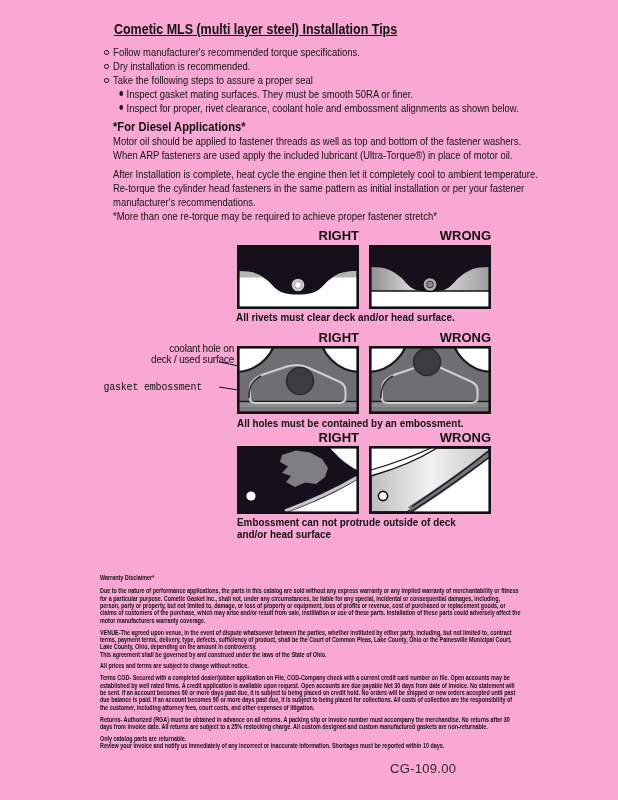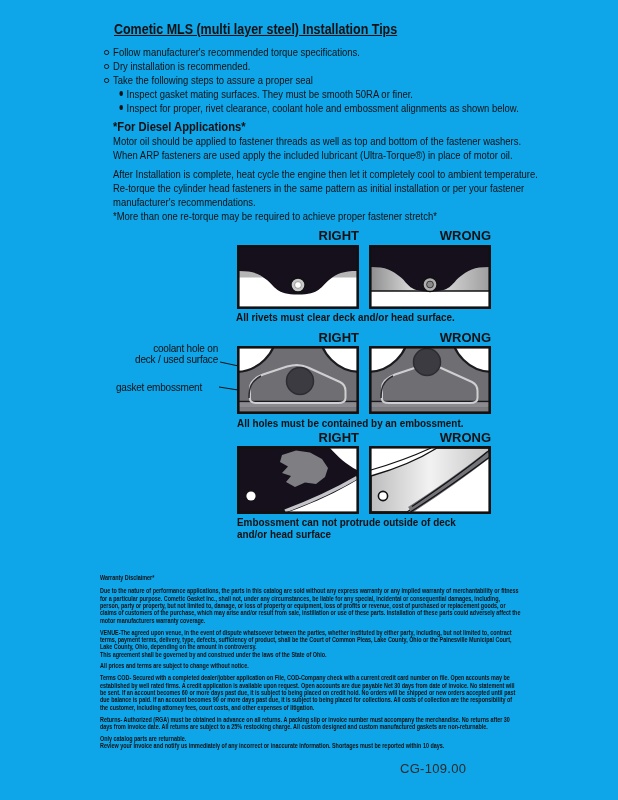--- a/index.html
+++ b/index.html
@@ -1,16 +1,16 @@
 <!DOCTYPE html>
 <html><head>
 <meta charset="utf-8">
 <style>
   html,body{margin:0;padding:0;background:#fff;}
-  .page{position:relative;width:618px;height:800px;background:#0ea5e9;overflow:hidden;
+  .page{position:relative;width:618px;height:800px;background:#f9a8d4;overflow:hidden;
         font-family:"Liberation Sans","DejaVu Sans",sans-serif;color:#111;}
   .abs{position:absolute;}
   .cond{transform:scaleX(0.86);transform-origin:0 0;}
   .title{font-size:14.5px;font-weight:bold;text-decoration:underline;white-space:nowrap;}
   .bullets{font-size:11px;line-height:14px;width:520px;}
   .brow{display:flex;}
   .b1{flex:0 0 auto;width:3.6px;height:3.6px;border:0.9px solid #111;border-radius:50%;margin:4.6px 5px 0 0;}
   .b2{flex:0 0 auto;width:4.2px;height:4.2px;background:#111;border-radius:50%;margin:4.4px 4px 0 0;}
   .sub{margin-left:18px;}
   .h2{font-size:13px;font-weight:bold;white-space:nowrap;}
@@ -90,25 +90,25 @@
       <circle cx="61" cy="39.5" r="7" fill="#b0b0b0" stroke="#111" stroke-width="1.3"></circle>
       <circle cx="61" cy="39.5" r="3.4" fill="#8a8a8a" stroke="#222" stroke-width="0.8"></circle>
       <rect x="1.3" y="1.3" width="119.4" height="61.4" fill="none" stroke="#111" stroke-width="2.6"></rect>
     </svg>
   </div>
   <div class="abs cap cond" style="left:236px;top:311px;">All rivets must clear deck and/or head surface.</div>
 
   <div class="abs dlabel" style="left:237px;top:330px;">RIGHT</div>
   <div class="abs dlabel" style="left:369px;top:330px;">WRONG</div>
 
-  <div class="abs sidelab" style="left:100px;top:343px;">
+  <div class="abs sidelab" style="left:116px;top:343px;">
     <div>coolant hole on</div>
     <div>deck / used surface</div>
   </div>
-  <div class="abs sidelab" style="left:84px;top:382px;">gasket embossment</div>
+  <div class="abs sidelab" style="left:84px;top:382px;font-family:Liberation Mono, monospace;">gasket embossment</div>
 
   <div class="abs" style="left:205px;top:352px;">
     <svg width="100" height="45" viewBox="0 0 100 45">
       <line x1="15" y1="10" x2="89" y2="26" stroke="#111" stroke-width="1"></line>
       <line x1="14" y1="35" x2="52" y2="41" stroke="#111" stroke-width="1"></line>
     </svg>
   </div>
 
   <div class="abs" style="left:237px;top:346px;">
     <svg width="122" height="68" viewBox="0 0 122 68">
@@ -184,15 +184,15 @@
     <p>Due to the nature of performance applications, the parts in this catalog are sold without any express warranty or any implied warranty of merchantability or fitness for a particular purpose. Cometic Gasket Inc., shall not, under any circumstances, be liable for any special, incidental or consequential damages, including, person, party or property, but not limited to, damage, or loss of property or equipment, loss of profits or revenue, cost of purchased or replacement goods, or claims of customers of the purchase, which may arise and/or result from sale, instillation or use of these parts. Installation of these parts could adversely affect the motor manufacturers warranty coverage.</p>
     <p class="tight">VENUE-The agreed upon venue, in the event of dispute whatsoever between the parties, whether instituted by either party, including, but not limited to, contract terms, payment terms, delivery, type, defects, sufficiency of product, shall be the Court of Common Pleas, Lake County, Ohio or the Painesville Municipal Court, Lake County, Ohio, depending on the amount in controversy.</p>
     <p>This agreement shall be governed by and construed under the laws of the State of Ohio.</p>
     <p>All prices and terms are subject to change without notice.</p>
     <p>Terms COD- Secured with a completed dealer/jobber application on File, COD-Company check with a current credit card number on file. Open accounts may be established by well rated firms. A credit application is available upon request. Open accounts are due payable Net 30 days from date of invoice. No statement will be sent. If an account becomes 60 or more days past due, it is subject to being placed on credit hold. No orders will be shipped or new orders accepted until past due balance is paid. If an account becomes 90 or more days past due, it is subject to being placed for collections. All costs of collection are the responsibility of the customer, including attorney fees, court costs, and other expenses of litigation.</p>
     <p>Returns- Authorized (RGA) must be obtained in advance on all returns. A packing slip or invoice number must accompany the merchandise. No returns after 30 days from invoice date. All returns are subject to a 25% restocking charge. All custom designed and custom manufactured gaskets are non-returnable.</p>
     <p class="tight">Only catalog parts are returnable.</p>
     <p>Review your invoice and notify us immediately of any incorrect or inaccurate information. Shortages must be reported within 10 days.</p>
   </div>
 
-  <div class="abs footer-code" style="left:400px;top:761px;">CG-109.00</div>
+  <div class="abs footer-code" style="left:390px;top:761px;">CG-109.00</div>
 
 </div>
 
 </body></html>

